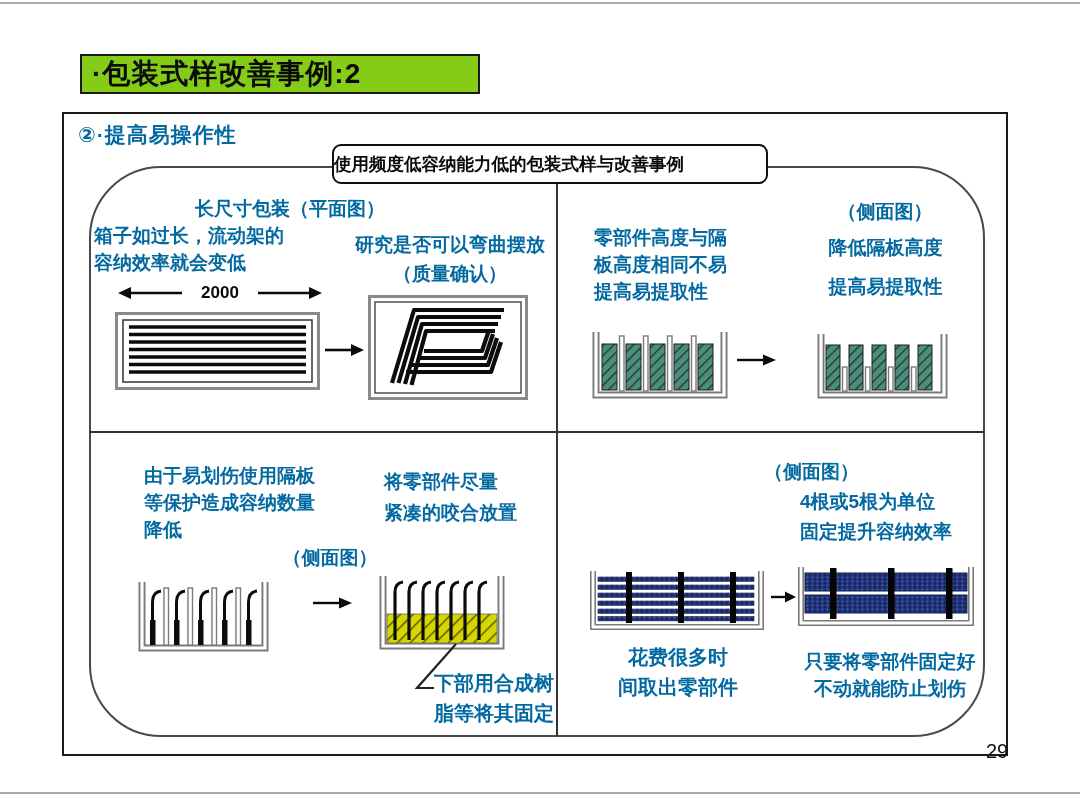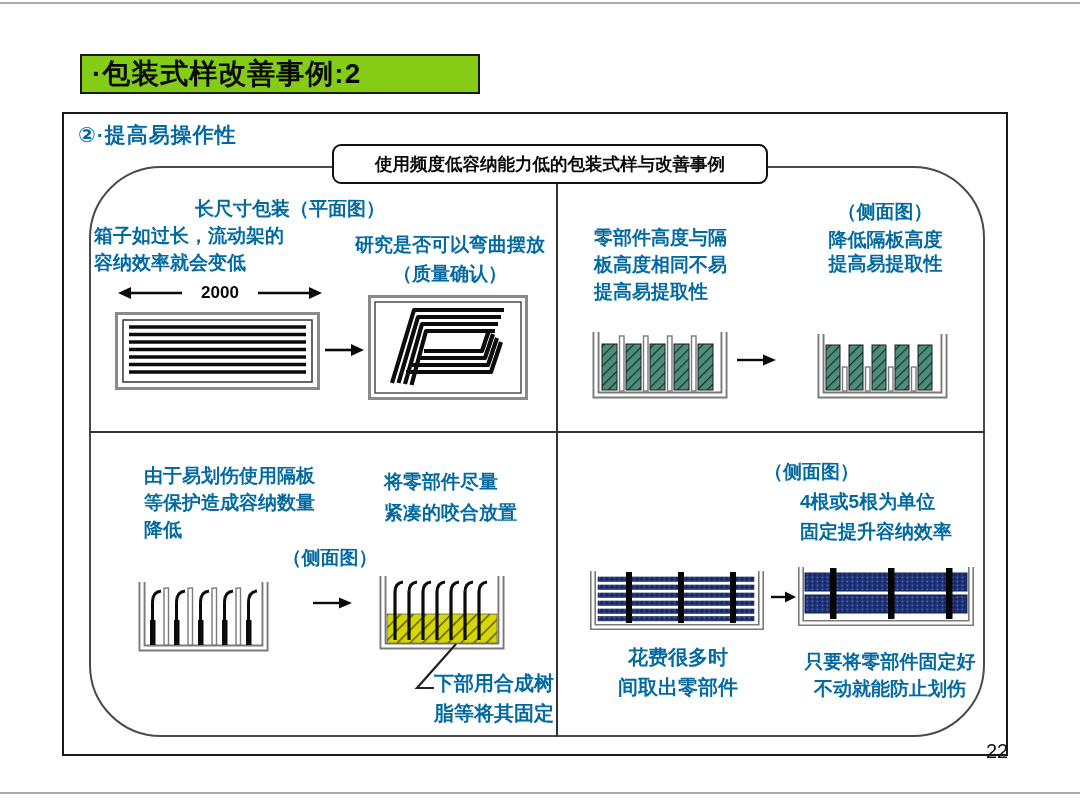--- a/index.html
+++ b/index.html
@@ -26,21 +26,21 @@
   }
   .rounded-panel {
     position:absolute; left:89px; top:166px; width:896px; height:571px;
     border:2px solid #4a4a4a; border-radius:72px; box-sizing:border-box; background:#fff;
   }
   .v-divider { position:absolute; left:556px; top:182px; width:2px; height:555px; background:#333; }
   .h-divider { position:absolute; left:89px; top:431px; width:896px; height:2px; background:#333; }
   .header-box {
     position:absolute; left:332px; top:144px; width:436px; height:40px;
     background:#fff; border:2.5px solid #111; border-radius:9px; box-sizing:border-box;
-    display:flex; align-items:center; justify-content:center;
+    display:flex; align-items:center; 
     font-size:17.5px; font-weight:bold; color:#0a0a0a;
   }
   .t { position:absolute; font-weight:bold; color:#0369a1; white-space:pre-line; }
   .s19 { font-size:19px; line-height:27px; }
   .s20 { font-size:20px; line-height:30px; }
   .ctr { text-align:center; }
   .dgm { position:absolute; }
   .dim-row {
     position:absolute; left:118px; top:284px; width:204px; height:18px;
     display:flex; align-items:center; justify-content:space-between;
@@ -136,21 +136,21 @@
       <path d="M50 63 L117 63 L125 39"></path>
       <path d="M44 70 L120 70 L129 43"></path>
       <path d="M38 77 L123 77 L133 47"></path>
     </g>
   </svg>
 
   <div class="t s19 ctr" style="left:800px; top:198px; width:170px;">（侧面图）</div>
   <div class="t s19" style="left:594px; top:224px; width:215px;">零部件高度与隔
 板高度相同不易
 提高易提取性</div>
-  <div class="t s19 ctr" style="left:788px; top:228px; width:195px; line-height:24px;">降低隔板高度
+  <div class="t s19 ctr" style="left:788px; top:228px; width:195px; line-height:39px;">降低隔板高度
 提高易提取性</div>
 
   <svg class="dgm" style="left:590px; top:328px;" width="140" height="74" viewBox="0 0 140 74">
     <path d="M6 4 L6 67 L134 67 L134 4" fill="none" stroke="#7a7a7a" stroke-width="7"></path>
     <path d="M6 4 L6 67 L134 67 L134 4" fill="none" stroke="#ffffff" stroke-width="3.2"></path>
     <g stroke="#1c1c1c" stroke-width="1">
       <rect x="12" y="16" width="15" height="46" fill="url(#greenHatch)"></rect>
       <rect x="36" y="16" width="15" height="46" fill="url(#greenHatch)"></rect>
       <rect x="60" y="16" width="15" height="46" fill="url(#greenHatch)"></rect>
       <rect x="84" y="16" width="15" height="46" fill="url(#greenHatch)"></rect>
@@ -286,14 +286,14 @@
       <rect x="92" y="4" width="6.5" height="51"></rect>
       <rect x="150" y="4" width="6.5" height="51"></rect>
     </g>
   </svg>
 
   <div class="t s20 ctr" style="left:598px; top:642px; width:160px;">花费很多时
 间取出零部件</div>
   <div class="t s19 ctr" style="left:786px; top:648px; width:208px;">只要将零部件固定好
 不动就能防止划伤</div>
 
-  <div class="page-number">22</div>
+  <div class="page-number">29</div>
 </div>
 
 </body></html>

